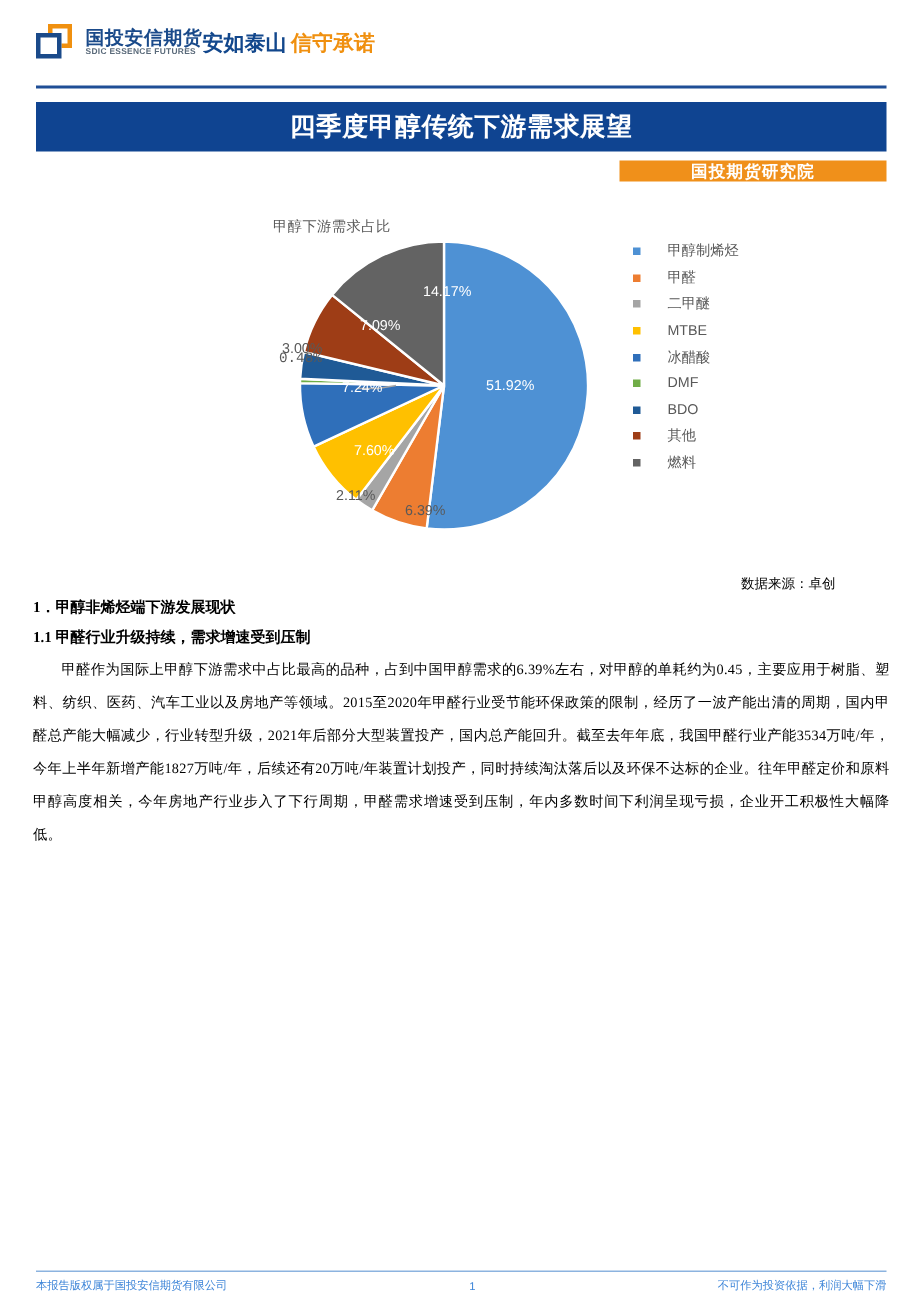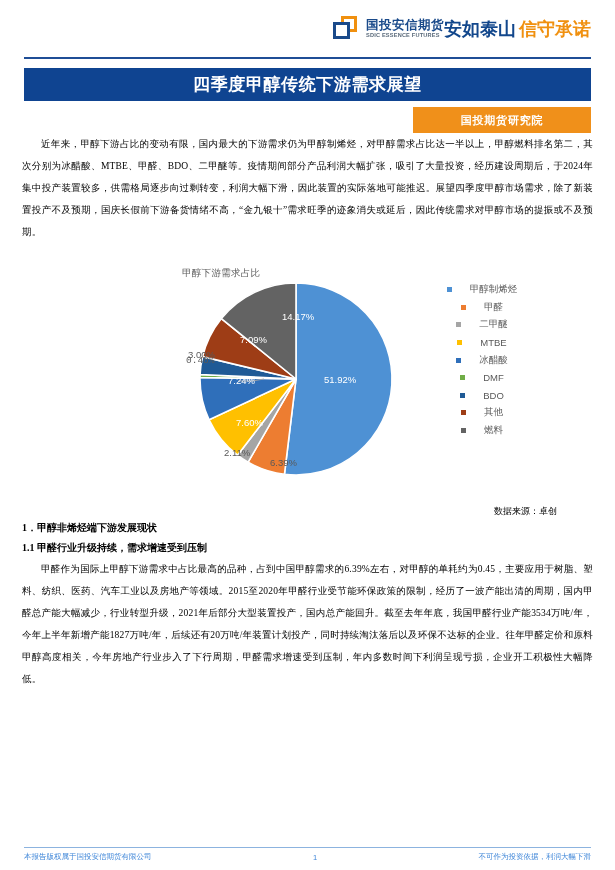--- a/index.html
+++ b/index.html
@@ -9,21 +9,21 @@
     font-family:"Liberation Serif", serif;
     color:#000;
     position:relative;
     overflow:hidden;
   }
   .page{position:relative;width:615px;height:870px;box-sizing:border-box;}
 
   
   .header{
     position:relative;height:58px;
-    display:flex;align-items:center;justify-content:flex-end;
+    display:flex;align-items:center;justify-content:flex-start;
     padding:0 24px;box-sizing:border-box;
   }
   .brand{display:flex;align-items:center;gap:7px;}
   .logo-mark{position:relative;width:26px;height:26px;flex:none;}
   .logo-mark .sq-blue{
     position:absolute;left:0;top:6px;width:17px;height:17px;
     border:3px solid #1a4a8a;box-sizing:border-box;background:#fff;
   }
   .logo-mark .sq-orange{
     position:absolute;left:8px;top:0;width:16px;height:16px;
@@ -33,42 +33,42 @@
   .brand-cn{
     font-family:"Liberation Sans", sans-serif;
     font-size:12.5px;font-weight:bold;color:#1a4a8a;letter-spacing:.5px;
   }
   .brand-en{
     font-family:"Liberation Sans", sans-serif;
     font-size:5.6px;font-weight:bold;color:#5a6a7a;letter-spacing:.2px;margin-top:2px;
   }
   .slogan{
     font-family:Liberation Serif, serif;
-    font-size:18px;font-weight:bold;white-space:nowrap;
+    font-size:14px;font-weight:bold;white-space:nowrap;
   }
   .slogan .s-blue{color:#12478c;}
   .slogan .s-orange{color:#f0900f;margin-left:3px;}
 
   .header-rule{
     position:absolute;left:24px;right:24px;top:57px;height:2px;background:#1f4e96;
   }
 
   
   .title-banner{
     margin:10px 24px 0 24px;height:33px;
     background:#0f4491;
     display:flex;align-items:center;justify-content:center;
   }
   .title-banner span{
     font-family:"Liberation Sans", sans-serif;
     color:#ffffff;font-size:17px;font-weight:bold;letter-spacing:.6px;
   }
   .dept-row{margin:6px 24px 0 24px;display:flex;justify-content:flex-end;}
   .dept-badge{
-    background:#f0901a;min-width:178px;height:26px;
+    background:#f0901a;min-width:178px;height:14px;
     display:flex;align-items:center;justify-content:center;
   }
   .dept-badge span{
     font-family:"Liberation Sans", sans-serif;
     color:#ffffff;font-size:11px;font-weight:bold;letter-spacing:.8px;
   }
 
   
   .content{padding:0 22px;box-sizing:border-box;}
   p.para{
@@ -93,21 +93,21 @@
   .chart-title{
     position:absolute;left:160px;top:0px;
     font-family:"Liberation Sans", sans-serif;
     font-size:9.5px;color:#595959;letter-spacing:.3px;
   }
   .pie-wrap{position:absolute;left:174px;top:12px;width:200px;height:200px;}
   .legend{
     position:absolute;left:400px;top:14px;width:120px;
   }
   .legend-item{
-    display:flex;align-items:center;gap:18px;height:17.6px;justify-content:center;
+    display:flex;align-items:center;gap:18px;height:17.6px;
   }
   .legend-swatch{width:5px;height:5px;flex:none;display:block;}
   .legend-label{
     font-family:"Liberation Sans", sans-serif;
     font-size:9.5px;color:#595959;white-space:nowrap;
   }
   .src{
     text-align:right;font-size:9px;margin:6px 36px 0 0;
     font-family:"Liberation Serif", serif;
   }
@@ -162,21 +162,20 @@
   </div>
 
   <div class="dept-row">
     <div class="dept-badge">
       <span>国投期货研究院</span>
     </div>
   </div>
 
   <div class="content">
 
-    <p class="para para-1">近年来，甲醇下游占比的变动有限，国内最大的下游需求仍为甲醇制烯烃，对甲醇需求占比达一半以上，甲醇燃料排名第二，其次分别为冰醋酸、MTBE、甲醛、BDO、二甲醚等。疫情期间部分产品利润大幅扩张，吸引了大量投资，经历建设周期后，于2024年集中投产装置较多，供需格局逐步向过剩转变，利润大幅下滑，因此装置的实际落地可能推迟。展望四季度甲醇市场需求，除了新装置投产不及预期，国庆长假前下游备货情绪不高，“金九银十”需求旺季的迹象消失或延后，因此传统需求对甲醇市场的提振或不及预期。</p>
 
     <div class="chart-area">
       <div class="chart-title">甲醇下游需求占比</div>
 
       <div class="pie-wrap">
         <svg viewBox="0 0 200 200" width="200" height="200">
           <g id="pie-slices">
               <path d="M 100 100 L 100.00 4.00 A 96 96 0 1 1 88.45 195.30 Z" fill="#4e91d4" stroke="#ffffff" stroke-width="1.6"></path>
               <path d="M 100 100 L 88.45 195.30 A 96 96 0 0 1 52.12 183.21 Z" fill="#ed7d31" stroke="#ffffff" stroke-width="1.6"></path>
               <path d="M 100 100 L 52.12 183.21 A 96 96 0 0 1 41.54 176.15 Z" fill="#a5a5a5" stroke="#ffffff" stroke-width="1.6"></path>

